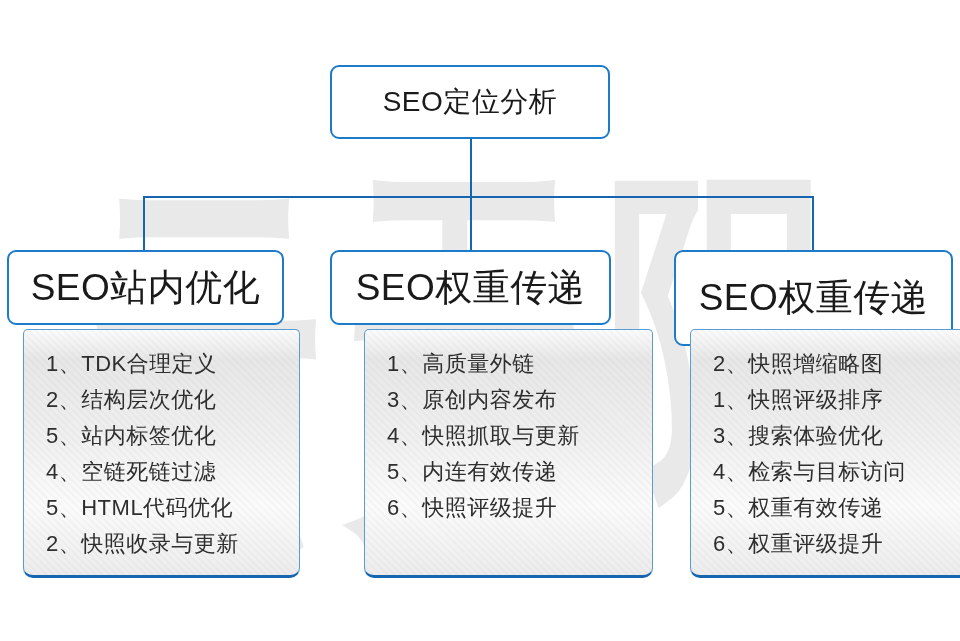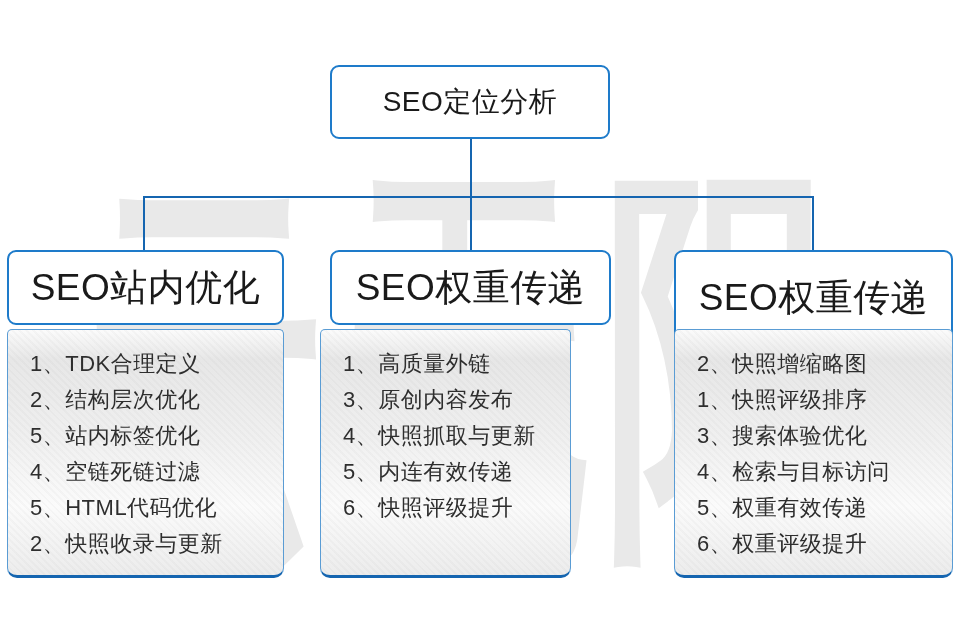--- a/index.html
+++ b/index.html
@@ -76,23 +76,24 @@
     position: absolute;
     box-sizing: border-box;
     border: 1px solid #5a9cd4;
     border-bottom: 3px solid #1565b0;
     border-radius: 5px 5px 10px 10px;
     background:
       repeating-linear-gradient(45deg, rgba(120,120,120,0.045) 0 2px, rgba(255,255,255,0) 2px 5px),
       linear-gradient(180deg, #fbfbfb 0%, #e7e7e7 12%, #f0f0f0 45%, #fbfbfb 72%, #ececec 100%);
     z-index: 2;
     padding: 16px 0 0 22px;
+    margin-left: 16px;
   }
   .panel-left   { left: 7px;   top: 329px; width: 277px; height: 249px; }
-  .panel-middle { left: 320px; top: 329px; width: 251px; height: 249px; }
+  .panel-middle { left: 348px; top: 329px; width: 289px; height: 249px; }
   .panel-right  { left: 674px; top: 329px; width: 279px; height: 249px; }
 
   .panel ul {
     list-style: none;
     margin: 0;
     padding: 0;
   }
   .panel li {
     font-size: 22px;
     line-height: 36px;

